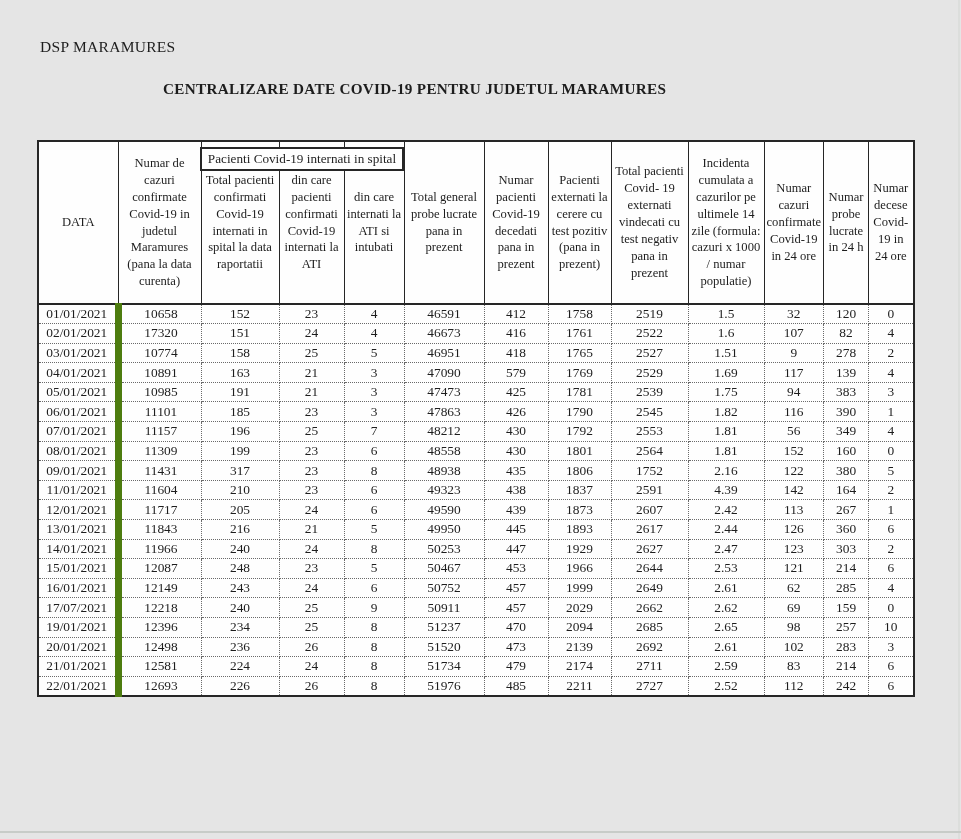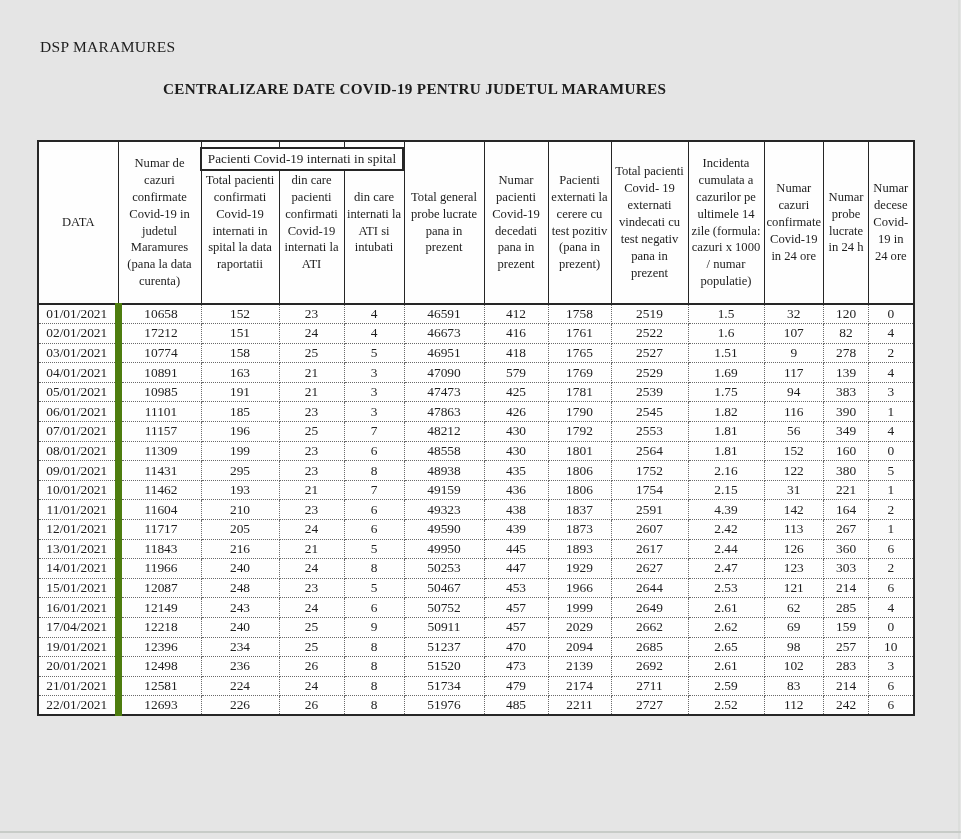--- a/index.html
+++ b/index.html
@@ -134,21 +134,21 @@
           <td>412</td>
           <td>1758</td>
           <td>2519</td>
           <td>1.5</td>
           <td>32</td>
           <td>120</td>
           <td>0</td>
         </tr>
         <tr>
           <td>02/01/2021</td>
-          <td>17212</td>
+          <td>17320</td>
           <td>151</td>
           <td>24</td>
           <td>4</td>
           <td>46673</td>
           <td>416</td>
           <td>1761</td>
           <td>2522</td>
           <td>1.6</td>
           <td>107</td>
           <td>82</td>
@@ -240,46 +240,31 @@
           <td>1801</td>
           <td>2564</td>
           <td>1.81</td>
           <td>152</td>
           <td>160</td>
           <td>0</td>
         </tr>
         <tr>
           <td>09/01/2021</td>
           <td>11431</td>
-          <td>295</td>
+          <td>317</td>
           <td>23</td>
           <td>8</td>
           <td>48938</td>
           <td>435</td>
           <td>1806</td>
           <td>1752</td>
           <td>2.16</td>
           <td>122</td>
           <td>380</td>
           <td>5</td>
-        </tr>
-        <tr>
-          <td>10/01/2021</td>
-          <td>11462</td>
-          <td>193</td>
-          <td>21</td>
-          <td>7</td>
-          <td>49159</td>
-          <td>436</td>
-          <td>1806</td>
-          <td>1754</td>
-          <td>2.15</td>
-          <td>31</td>
-          <td>221</td>
-          <td>1</td>
         </tr>
         <tr>
           <td>11/01/2021</td>
           <td>11604</td>
           <td>210</td>
           <td>23</td>
           <td>6</td>
           <td>49323</td>
           <td>438</td>
           <td>1837</td>
@@ -358,21 +343,21 @@
           <td>50752</td>
           <td>457</td>
           <td>1999</td>
           <td>2649</td>
           <td>2.61</td>
           <td>62</td>
           <td>285</td>
           <td>4</td>
         </tr>
         <tr>
-          <td>17/04/2021</td>
+          <td>17/07/2021</td>
           <td>12218</td>
           <td>240</td>
           <td>25</td>
           <td>9</td>
           <td>50911</td>
           <td>457</td>
           <td>2029</td>
           <td>2662</td>
           <td>2.62</td>
           <td>69</td>

